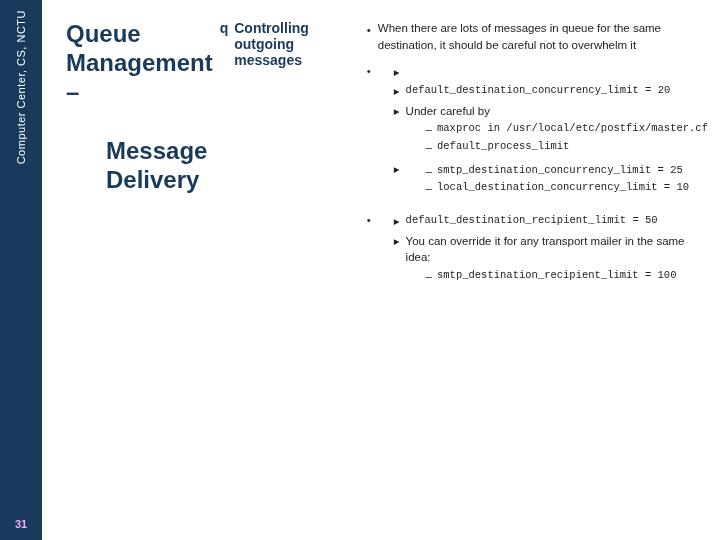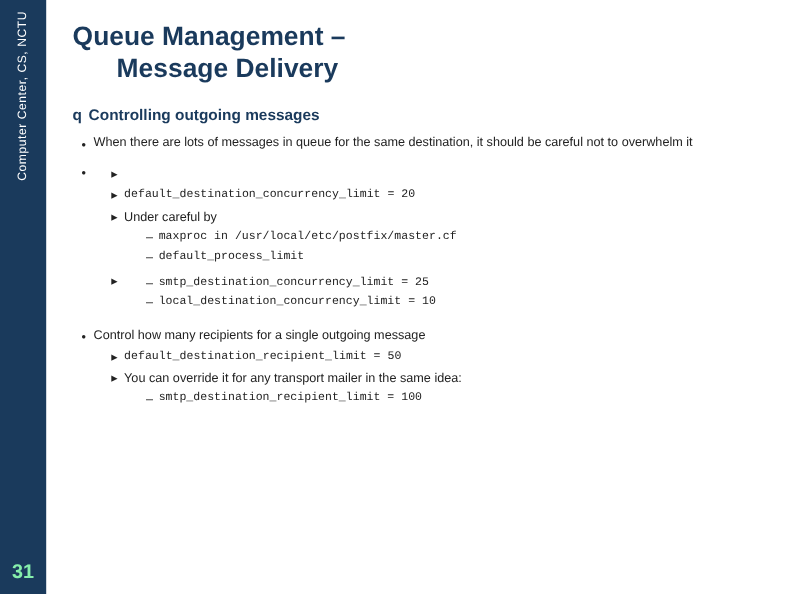--- a/index.html
+++ b/index.html
@@ -28,43 +28,44 @@
       color: #fff;
       font-size: 11px;
       writing-mode: vertical-rl;
       transform: rotate(180deg);
       text-align: center;
       line-height: 1.3;
       letter-spacing: 0.5px;
     }
 
     .sidebar-page-num {
-      color: #86efac;
-      font-size: 18px;
+      color: #f0abfc;
+      font-size: 11px;
       font-weight: bold;
     }
 
     .main-content {
       flex: 1;
       padding: 20px 12px 16px 24px;
       display: flex;
-      flex-direction: column;
+      flex-direction: row;
     }
 
     .slide-title {
       font-size: 24px;
       color: #1a3a5c;
       font-weight: bold;
       margin-bottom: 18px;
       line-height: 1.2;
     }
 
     .slide-title .indent {
       display: block;
       padding-left: 40px;
+      margin-top: 31px;
     }
 
     .section-header {
       font-size: 14px;
       color: #1a3a5c;
       font-weight: bold;
       margin-bottom: 10px;
       display: flex;
       align-items: flex-start;
       gap: 6px;
@@ -217,21 +218,20 @@
             </div>
           </div>
         </div>
 
       </div>
     </div>
 
     <div class="bullet-l1" style="margin-top:8px;">
       <span class="dot">•</span>
       <div class="text">
-        <span>Control how many recipients for a single outgoing message</span>
         <div class="arrow-list">
           <div class="arrow-item">
             <span class="arrow">▸</span>
             <span class="mono">default_destination_recipient_limit = 50</span>
           </div>
         </div>
 
         
         <div class="arrow-list">
           <div class="arrow-item">

